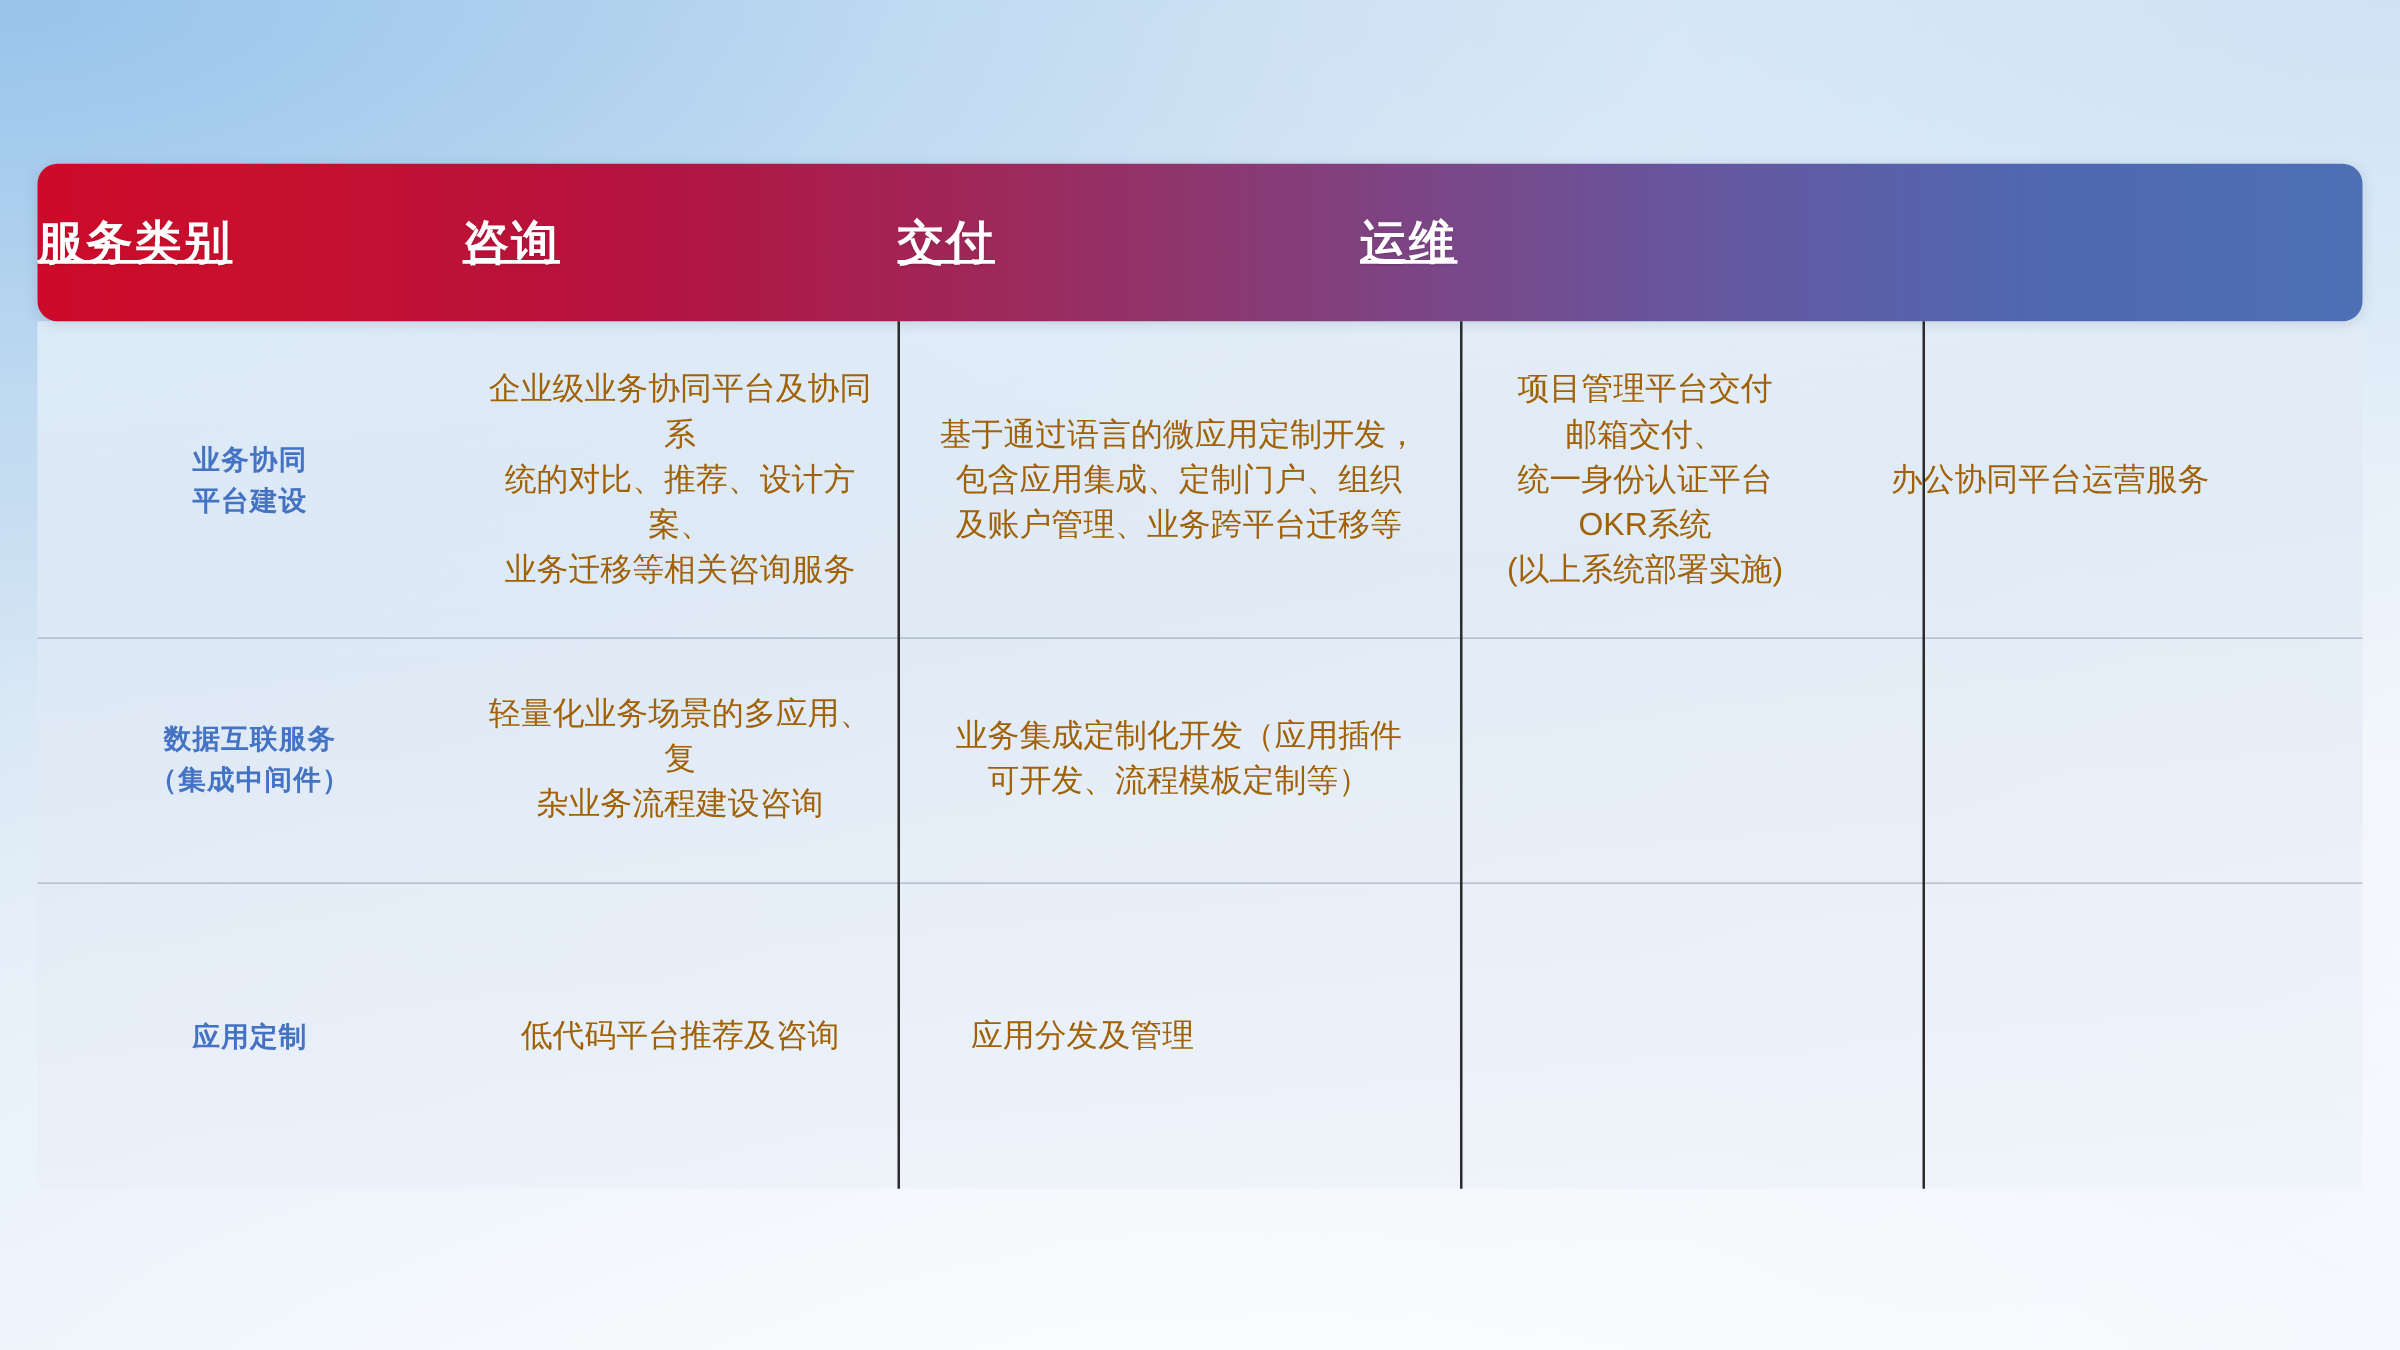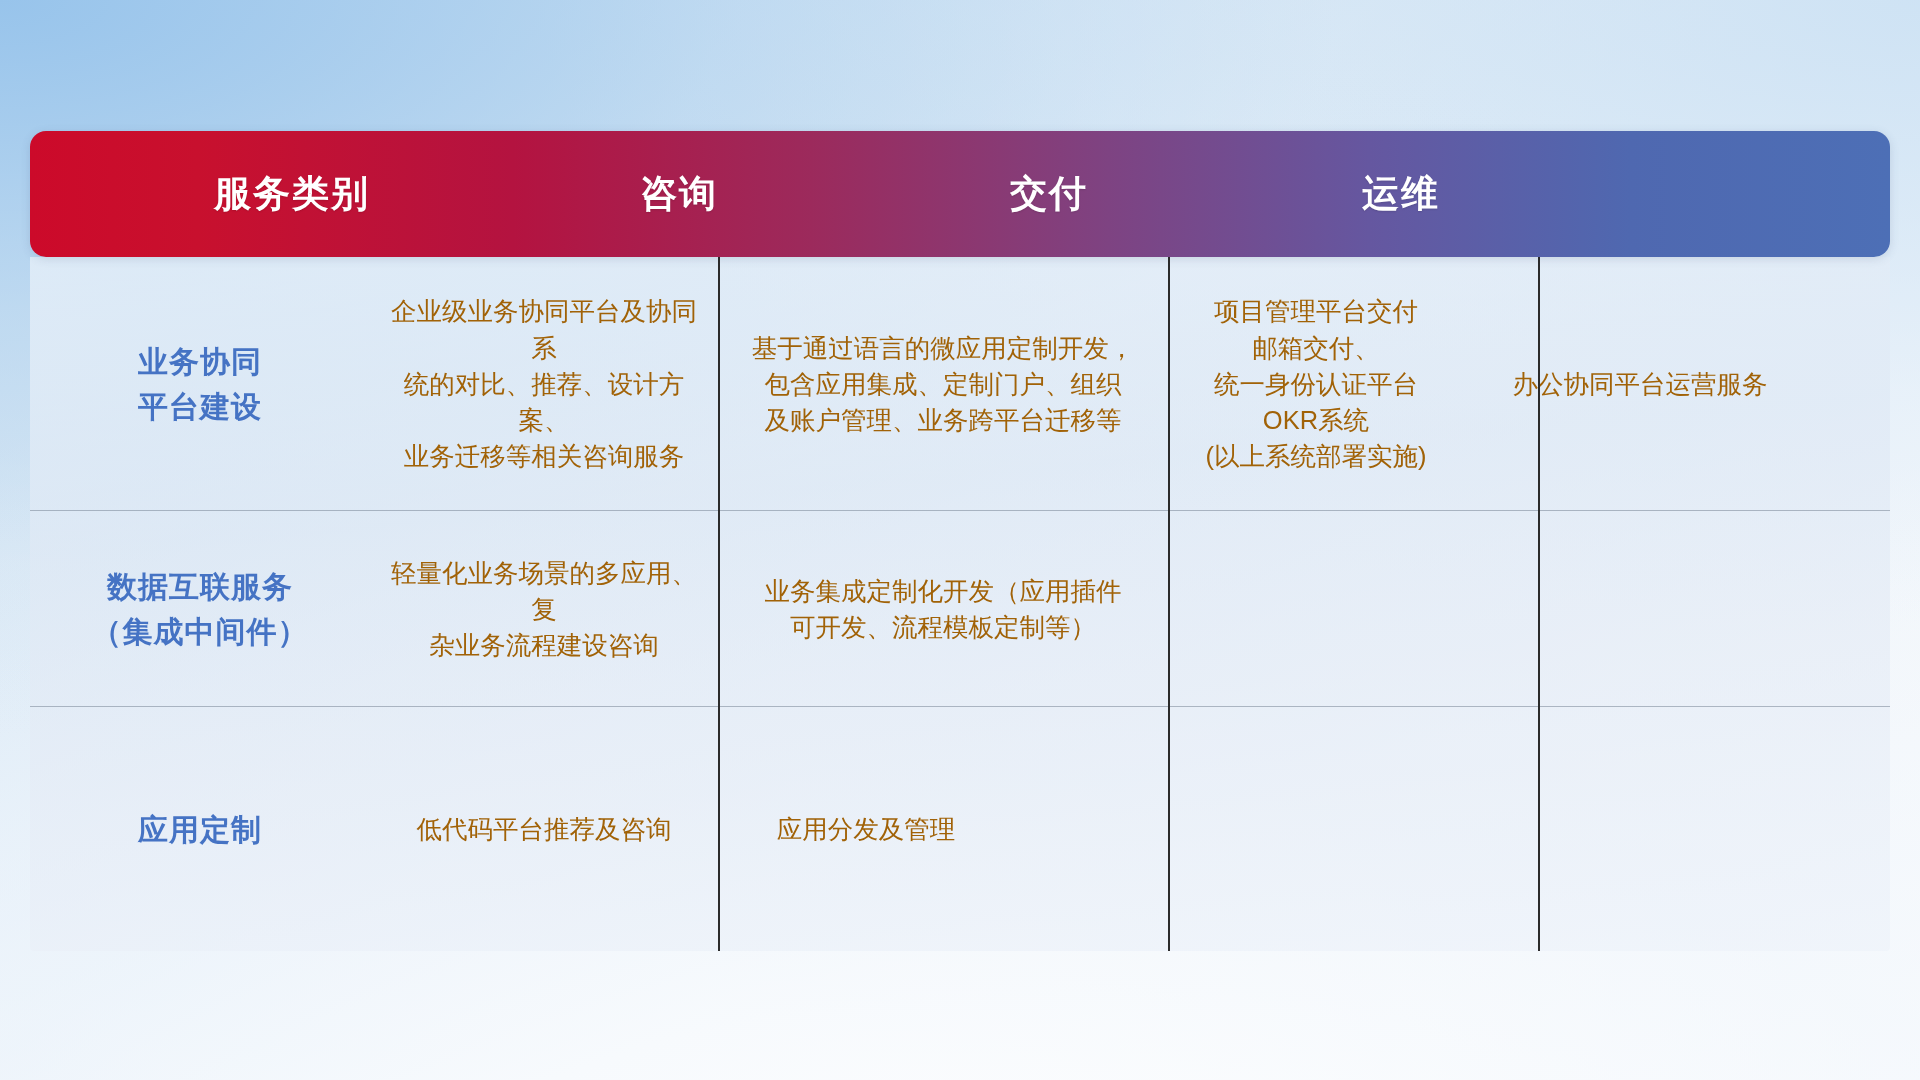--- a/index.html
+++ b/index.html
@@ -62,23 +62,24 @@
     height: 126px;
     display: flex;
     align-items: center;
     z-index: 3;
     pointer-events: none;
   }
   .th {
     color: #ffffff;
     font-size: 37px;
     font-weight: bold;
-    text-align: right;
+    text-align: left;
     letter-spacing: 2px;
     text-shadow: 0 1px 2px rgba(0,0,0,0.12);
+    text-decoration: underline;
   }
   .th.c0 { width: 340px; }
   .th.c1 { width: 348px; }
   .th.c2 { width: 450px; }
   .th.c3 { width: 370px; }
   .th.c4 { width: 352px; }
 
   
   .tbody-panel {
     position: absolute;
@@ -103,21 +104,21 @@
     width: 1860px;
     z-index: 2;
   }
 
   .trow {
     display: flex;
     align-items: center;
     position: relative;
   }
   .trow.r0 { height: 254px; }
-  .trow.r1 { height: 196px; }
+  .trow.r1 { height: 196px; font-family: Liberation Mono, monospace; }
   .trow.r2 { height: 244px; }
 
   .rule {
     position: absolute;
     left: 0;
     width: 1860px;
     height: 1px;
     background: rgba(120,133,150,0.55);
     z-index: 4;
   }
@@ -128,21 +129,21 @@
     font-size: 25.5px;
     line-height: 1.42;
     color: #a16207;
     text-align: center;
     white-space: pre-line;
   }
   .cell.c0 {
     width: 340px;
     color: #4573c4;
     font-weight: bold;
-    font-size: 30px;
+    font-size: 22px;
     line-height: 1.5;
     letter-spacing: 1px;
   }
   .cell.c1 { width: 348px; }
   .cell.c2 { width: 450px; }
   .cell.c3 { width: 296px; }
   .cell.c4 { width: 352px; }
 
   
   .vdiv {

